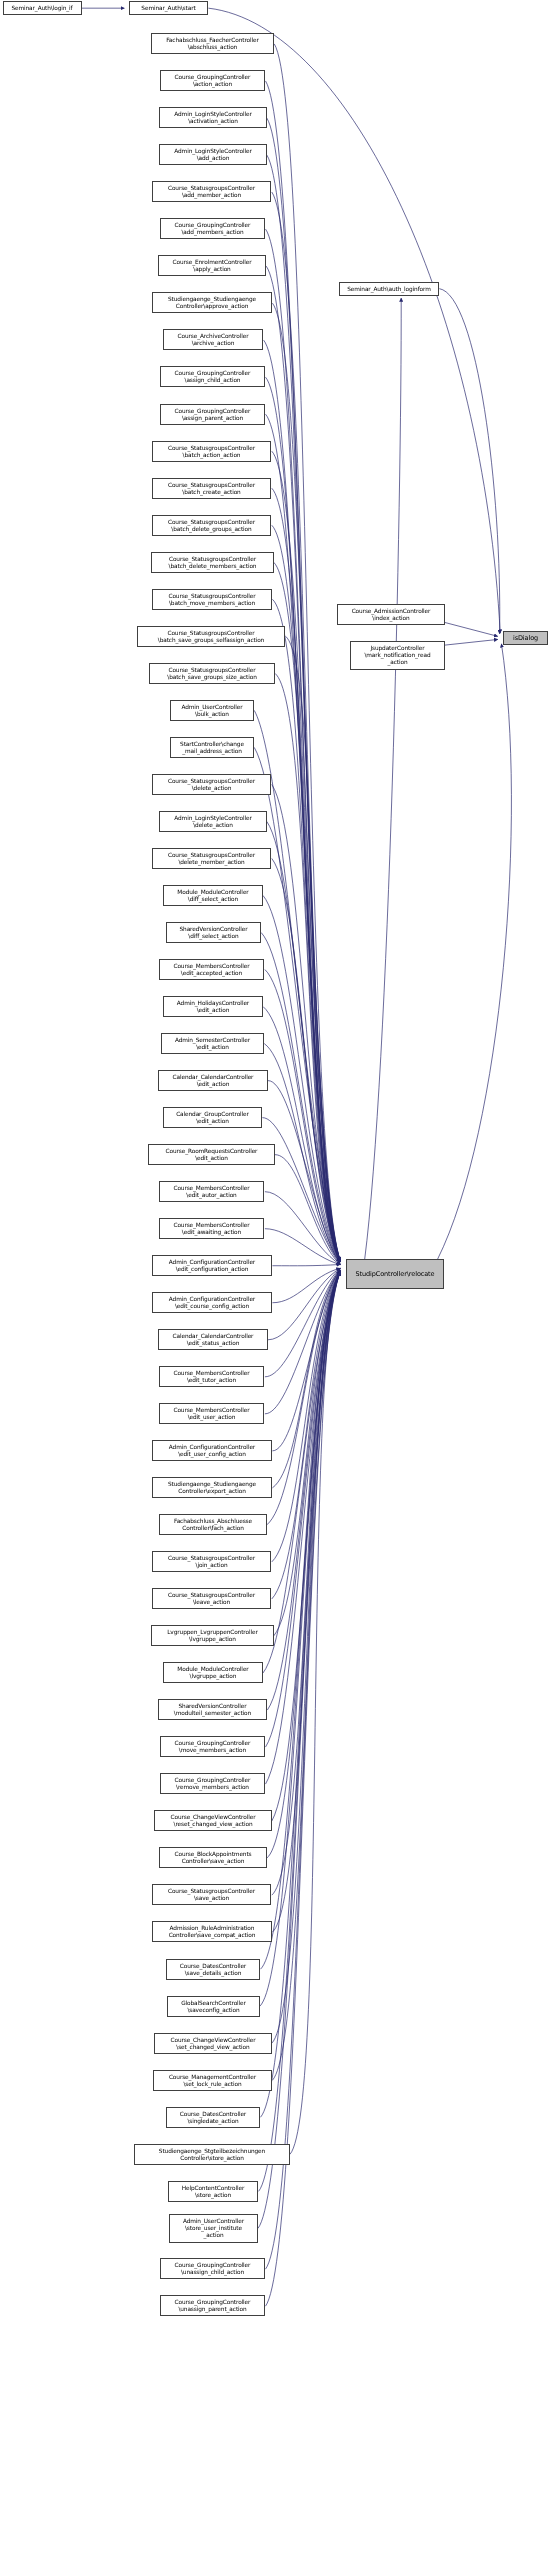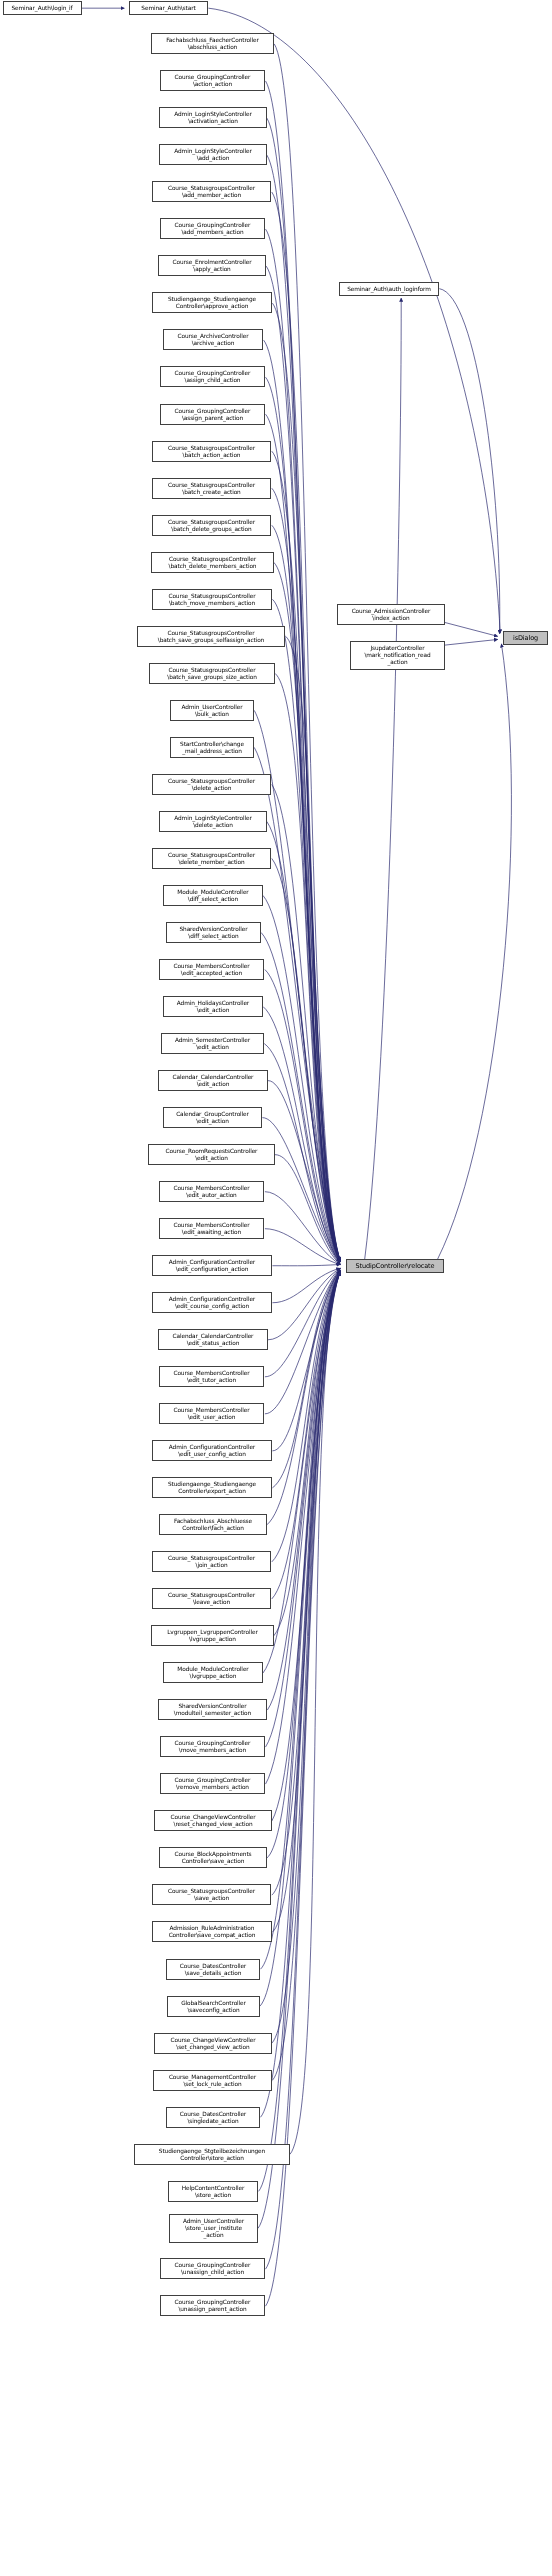--- a/index.html
+++ b/index.html
@@ -114,21 +114,21 @@
         <path d="M 411 3551 C 471 3474.35 482 2171.3 542 2027" marker-end="url(#ah)"></path>
         <path d="M 423 3616 C 483 3536.1 482 2177.8 542 2027" marker-end="url(#ah)"></path>
         <path d="M 423 3675 C 483 3592.15 482 2183.7 542 2027" marker-end="url(#ah)"></path>
       </g>
   </svg>
   <div id="node-layer">
       <div class="node" style="left: 2.5px; top: 1.3px; width: 79px; height: 14px;">Seminar_Auth\login_if</div>
       <div class="node" style="left: 129px; top: 1.3px; width: 79px; height: 14px;">Seminar_Auth\start</div>
       <div class="node" style="left: 339px; top: 282px; width: 100px; height: 14px;">Seminar_Auth\auth_loginform</div>
       <div class="node hl" style="left: 503px; top: 631px; width: 45px; height: 14px;">isDialog</div>
-      <div class="node hl" style="left: 346px; top: 1259px; width: 98px; height: 14px;">StudipController\relocate</div>
+      <div class="node hl" style="left: 346px; top: 1259px; width: 98px; height: 30px;">StudipController\relocate</div>
       <div class="node" style="left: 337px; top: 604px; width: 108px; height: 21.3px;">Course_AdmissionController
 \index_action</div>
       <div class="node" style="left: 350px; top: 641px; width: 95px; height: 29px;">JsupdaterController
 \mark_notification_read
 _action</div>
       <div class="node" style="left: 151px; top: 33px; width: 123px; height: 21.3px;">Fachabschluss_FaecherController
 \abschluss_action</div>
       <div class="node" style="left: 160px; top: 70px; width: 105px; height: 21.3px;">Course_GroupingController
 \action_action</div>
       <div class="node" style="left: 159px; top: 107px; width: 108px; height: 21.3px;">Admin_LoginStyleController

